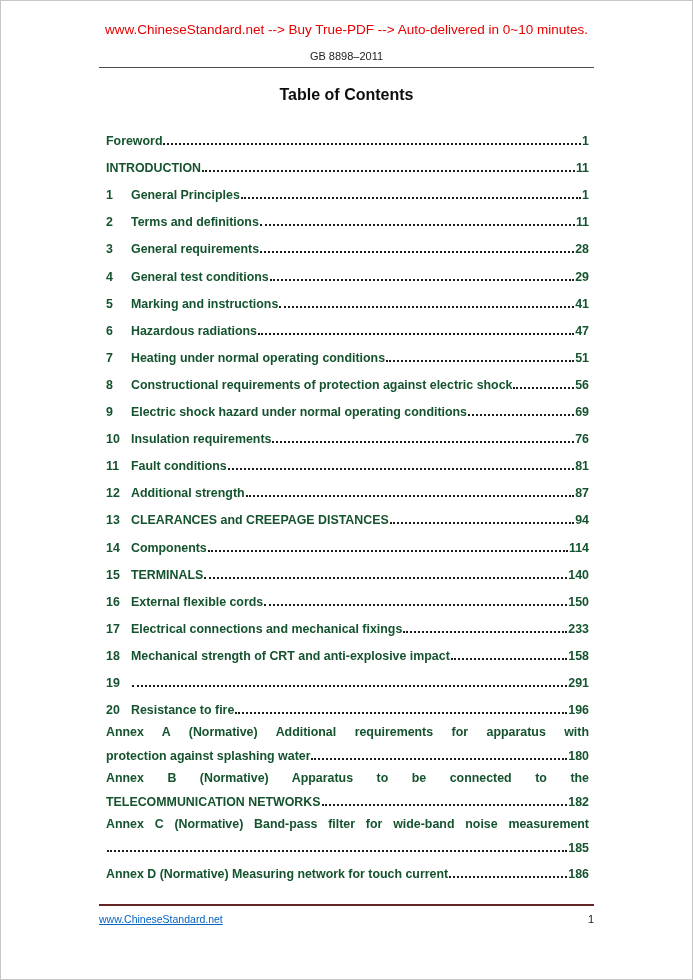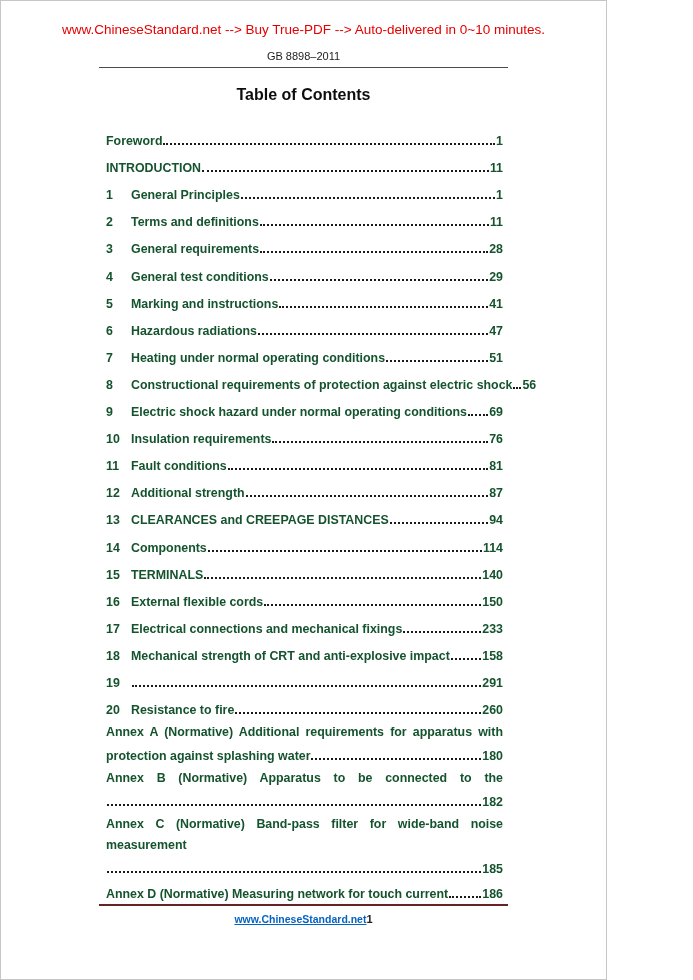--- a/index.html
+++ b/index.html
@@ -1,18 +1,18 @@
 <!DOCTYPE html>
 <html style="--banner-red: #e60000; --footer-rule: #632423; --link-blue: #0563c1;"><head>
 <meta charset="utf-8">
 <style>
   html, body { margin: 0; padding: 0; background: #ffffff; }
   .page {
     position: relative;
-    width: 607px; height: 980px;
+    width: 693px; height: 980px;
     box-sizing: border-box;
     background: #ffffff;
     border: 1px solid #c6c6c6;
     font-family: "Liberation Sans", "DejaVu Sans", sans-serif;
     color: #111;
     overflow: hidden;
   }
   .notice {
     margin-top: 21px;
     text-align: center;
@@ -68,25 +68,25 @@
     align-items: flex-end;
     height: 20.5px;
   }
   .footer {
     position: absolute;
     left: 98px; right: 98px; top: 903px;
   }
   .footer-rule { border-top: 2px solid var(--footer-rule, #632423); }
   .footer-row {
     display: flex;
-    justify-content: center;
+    justify-content: space-between;
     align-items: baseline;
     margin-top: 7px;
     font-size: 10.5px;
-    font-weight: 700;
+    font-weight: 400;
   }
   .footer-link {
     color: var(--link-blue, #0563c1);
     text-decoration: underline;
     cursor: pointer;
   }
   .footer-page { color: #222; font-size: 11px; }
 </style>
 </head>
 <body>
@@ -246,35 +246,36 @@
       <div class="toc-entry">
         <span class="num">19</span>
         <span class="dots"></span>
         <span class="pg">291</span>
       </div>
 
       <div class="toc-entry">
         <span class="num">20</span>
         <span class="ttl">Resistance to fire</span>
         <span class="dots"></span>
-        <span class="pg">260</span>
+        <span class="pg">196</span>
       </div>
 
       <div class="annex">
         <div class="annex-intro">Annex A (Normative) Additional requirements for apparatus with</div>
         <div class="annex-tail-row">
           <span class="ttl">protection against splashing water</span>
           <span class="dots"></span>
           <span class="pg">180</span>
         </div>
       </div>
 
       <div class="annex">
         <div class="annex-intro">Annex B (Normative) Apparatus to be connected to the</div>
         <div class="annex-tail-row">
+          <span class="ttl">TELECOMMUNICATION NETWORKS</span>
           <span class="dots"></span>
           <span class="pg">182</span>
         </div>
       </div>
 
       <div class="annex">
         <div class="annex-intro">Annex C (Normative) Band-pass filter for wide-band noise measurement</div>
         <div class="annex-tail-row">
 
           <span class="dots"></span>

